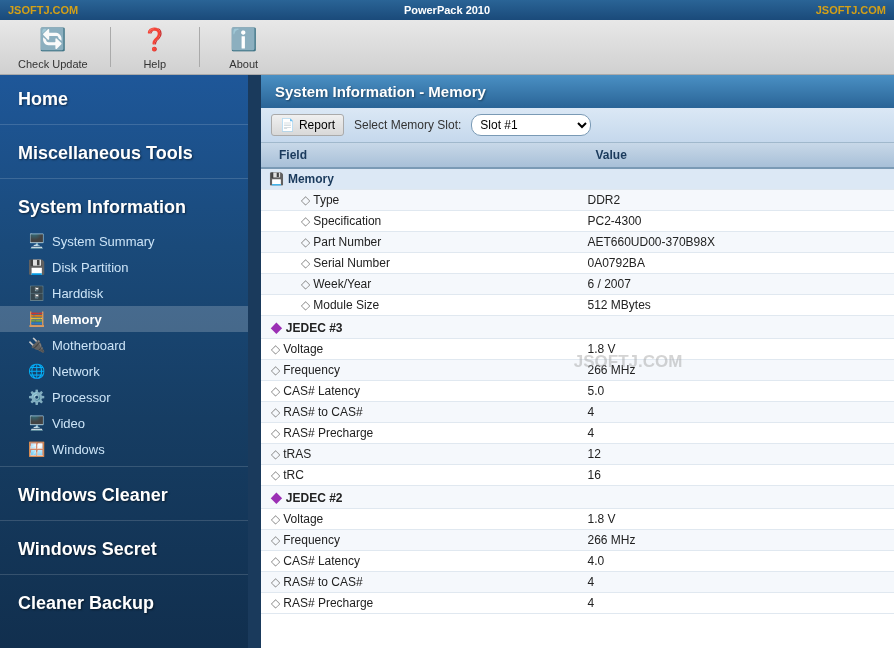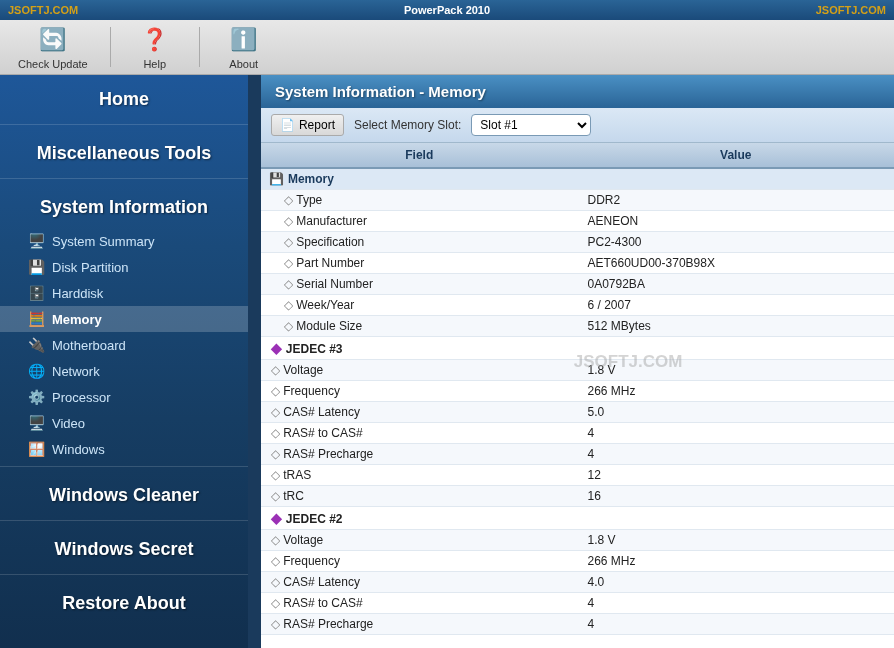--- a/index.html
+++ b/index.html
@@ -61,21 +61,20 @@
       background: linear-gradient(to bottom, #1e5799, #1a4a7a 30%, #163d63 60%, #112f4e);
       overflow-y: auto;
       flex-shrink: 0;
     }
     .sidebar-section-title {
       color: #fff;
       font-size: 18px;
       font-weight: bold;
       padding: 14px 18px 10px 18px;
       text-shadow: 1px 1px 2px rgba(0,0,0,0.5);
-      text-align: center;
     }
     .sidebar-item {
       display: flex;
       align-items: center;
       padding: 5px 8px 5px 28px;
       color: #cce4f7;
       cursor: pointer;
       font-size: 13px;
       gap: 6px;
     }
@@ -117,55 +116,55 @@
       padding: 3px 8px;
       border-radius: 3px;
       cursor: pointer;
       font-size: 12px;
     }
     .select-label { font-size: 12px; color: #333; }
     .slot-select {
       font-size: 12px;
       padding: 2px 4px;
       border: 1px solid #7a9ab5;
-      border-radius: 4px;
+      border-radius: 10px;
       background: white;
       min-width: 120px;
     }
 
     
     .table-container {
       flex: 1;
       overflow-y: auto;
       background: white;
     }
     .info-table {
       width: 100%;
       border-collapse: collapse;
       font-size: 12px;
     }
     .info-table thead th {
       background: linear-gradient(to bottom, #c8d8e8, #a8c0d8);
       color: #1a3a5c;
       padding: 5px 18px;
-      text-align: center;
+      text-align: left;
       font-weight: bold;
       border-bottom: 2px solid #7a9ab5;
       position: sticky;
       top: 0;
     }
     .info-table thead th:first-child { width: 48%; }
     .info-table thead th:last-child { width: 48%; }
     .info-table tbody tr:nth-child(even) { background: #f5f8fc; }
     .info-table td {
       padding: 3px 10px;
       border-bottom: 1px solid #e0e8f0;
       color: #222;
     }
-    .row-indent-1 td:first-child { padding-left: 23px; }
+    .row-indent-1 td:first-child { padding-left: 40px; }
     .row-indent-2 td:first-child { }
     .section-header td {
       font-weight: bold;
       color: #1a3a5c;
       background: #dce8f5 !important;
       padding-left: 8px;
     }
     .jedec-header td {
       color: #222;
       font-weight: bold;
@@ -268,21 +267,21 @@
     <div class="sidebar-item">
       <span class="item-icon">🪟</span>
       <span>Windows</span>
     </div>
 
     <div class="sidebar-divider"></div>
     <div class="sidebar-section-title">Windows Cleaner</div>
     <div class="sidebar-divider"></div>
     <div class="sidebar-section-title">Windows Secret</div>
     <div class="sidebar-divider"></div>
-    <div class="sidebar-section-title">Restore About</div>
+    <div class="sidebar-section-title">Cleaner Backup</div>
   </div>
 
   <div class="content-area" style="position:relative;">
 
     <div class="content-header">System Information - Memory</div>
 
     <div class="content-toolbar">
       <button class="report-btn">
         <span>📄</span>
         <span>Report</span>
@@ -305,24 +304,20 @@
         <tbody id="table-body">
         <tr class="section-header">
               <td><span style="font-size:12px;margin-right:4px;">💾</span>Memory</td>
               <td></td>
             </tr>
             <tr class="row-indent-1">
               <td><span style="color:#888;margin-right:3px;">◇</span>Type</td>
               <td>DDR2</td>
             </tr>
             <tr class="row-indent-1">
-              <td><span style="color:#888;margin-right:3px;">◇</span>Manufacturer</td>
-              <td>AENEON</td>
-            </tr>
-            <tr class="row-indent-1">
               <td><span style="color:#888;margin-right:3px;">◇</span>Specification</td>
               <td>PC2-4300</td>
             </tr>
             <tr class="row-indent-1">
               <td><span style="color:#888;margin-right:3px;">◇</span>Part Number</td>
               <td>AET660UD00-370B98X</td>
             </tr>
             <tr class="row-indent-1">
               <td><span style="color:#888;margin-right:3px;">◇</span>Serial Number</td>
               <td>0A0792BA</td>

